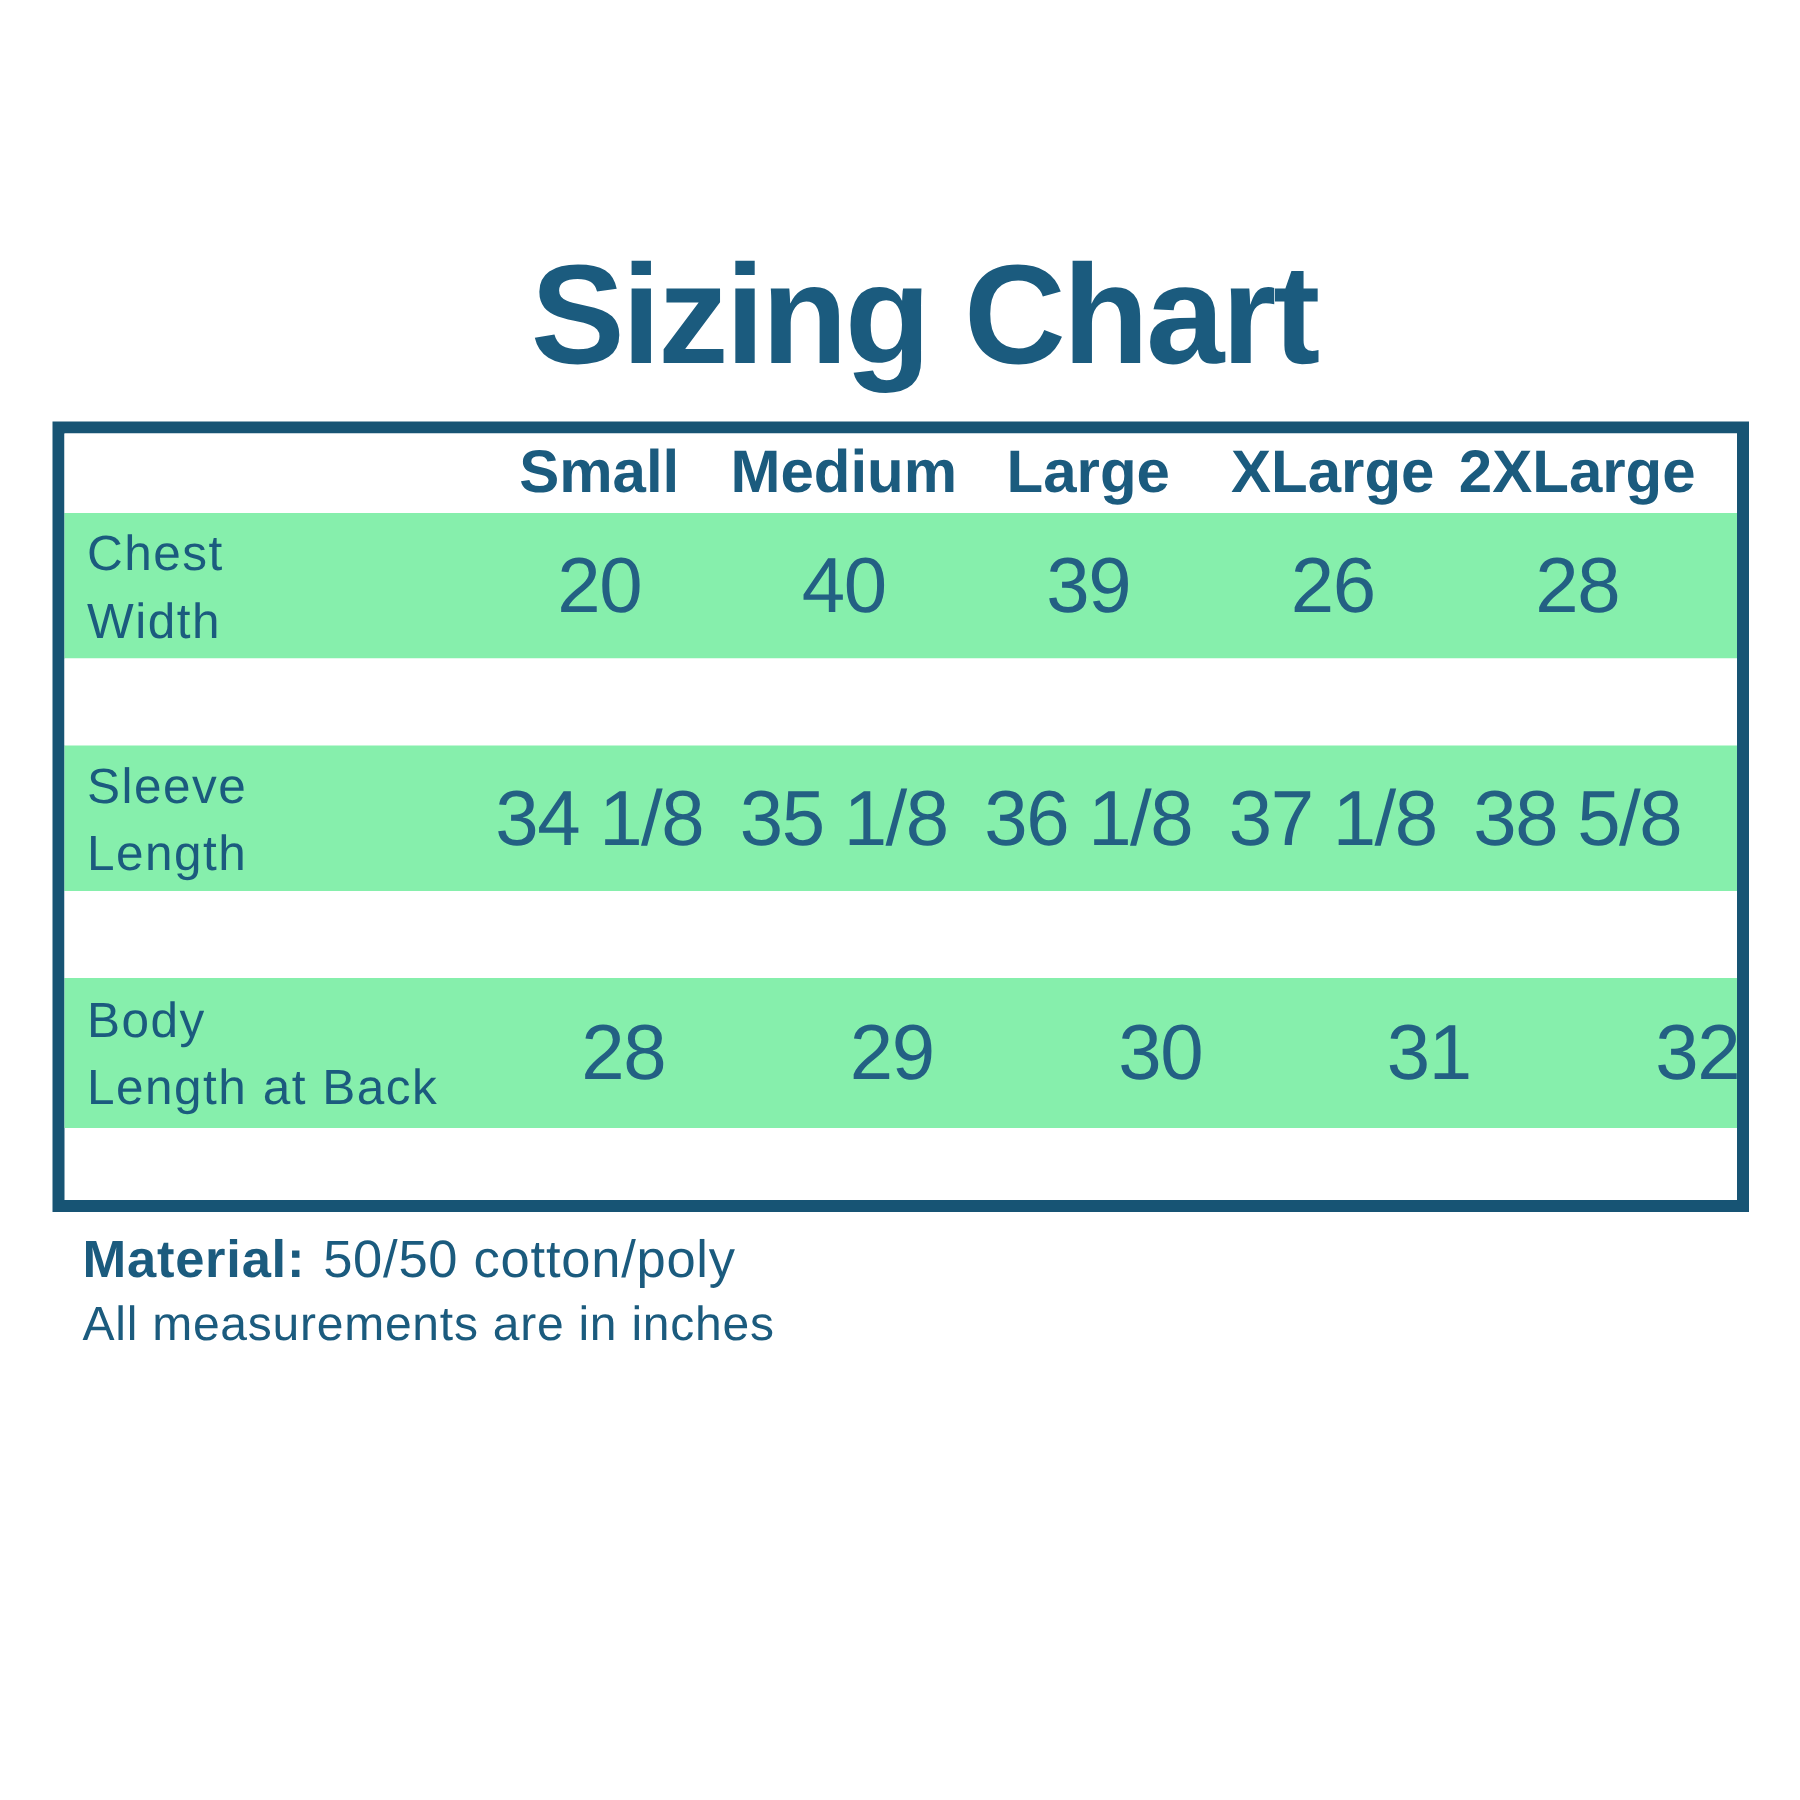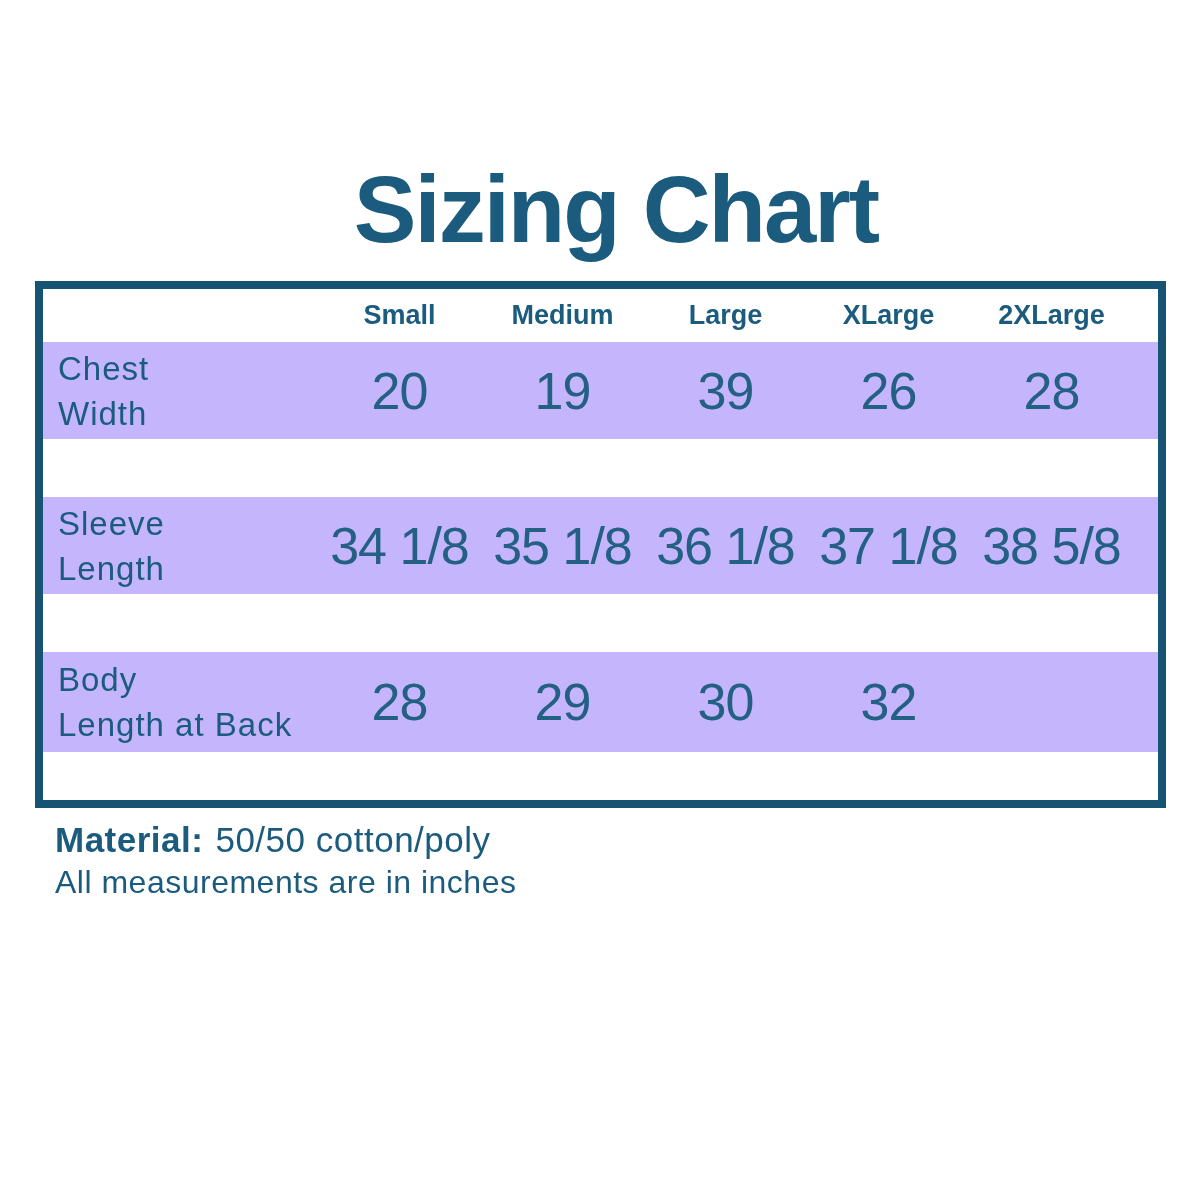--- a/index.html
+++ b/index.html
@@ -41,32 +41,32 @@
     background: #ffffff;
     display: flex;
     flex-direction: column;
   }
   .row {
     display: grid;
     grid-template-columns: 275px repeat(5, 163px);
     align-items: center;
   }
   .header-row { height: 53px; background: #ffffff; }
-  .data-row   { height: 97px; background: #c4b5fd; }
-  .data-row.tall { height: 100px; }
+  .data-row   { height: 97px; background: #86efac; }
+  .data-row.tall { height: 100px; gap: 16px; }
   .spacer-row { height: 58px; background: #ffffff; }
   .cell {
     display: flex;
     align-items: center;
     justify-content: center;
     height: 100%;
   }
   .head-cell {
     font-weight: 700;
-    font-size: 27px;
+    font-size: 40px;
     letter-spacing: 0px;
   }
   .label-cell {
     justify-content: flex-start;
     padding-left: 15px;
     font-size: 33px;
     line-height: 45px;
     letter-spacing: 1px;
     white-space: pre-line;
   }
@@ -112,21 +112,21 @@
       <div class="cell head-cell">Medium</div>
       <div class="cell head-cell">Large</div>
       <div class="cell head-cell">XLarge</div>
       <div class="cell head-cell">2XLarge</div>
     </div>
 
     <div class="row data-row">
       <div class="cell label-cell">Chest
 Width</div>
       <div class="cell value-cell">20</div>
-      <div class="cell value-cell">19</div>
+      <div class="cell value-cell">40</div>
       <div class="cell value-cell">39</div>
       <div class="cell value-cell">26</div>
       <div class="cell value-cell">28</div>
     </div>
 
     <div class="spacer-row"></div>
 
     <div class="row data-row">
       <div class="cell label-cell">Sleeve
 Length</div>
@@ -138,20 +138,21 @@
     </div>
 
     <div class="spacer-row"></div>
 
     <div class="row data-row tall">
       <div class="cell label-cell">Body
 Length at Back</div>
       <div class="cell value-cell">28</div>
       <div class="cell value-cell">29</div>
       <div class="cell value-cell">30</div>
+      <div class="cell value-cell">31</div>
       <div class="cell value-cell">32</div>
     </div>
 
   </div>
 
   <p class="footer-line material-line">
     <span class="material-label">Material:</span><span>50/50 cotton/poly</span>
   </p>
 
   <p class="footer-line note-line">All measurements are in inches</p>

